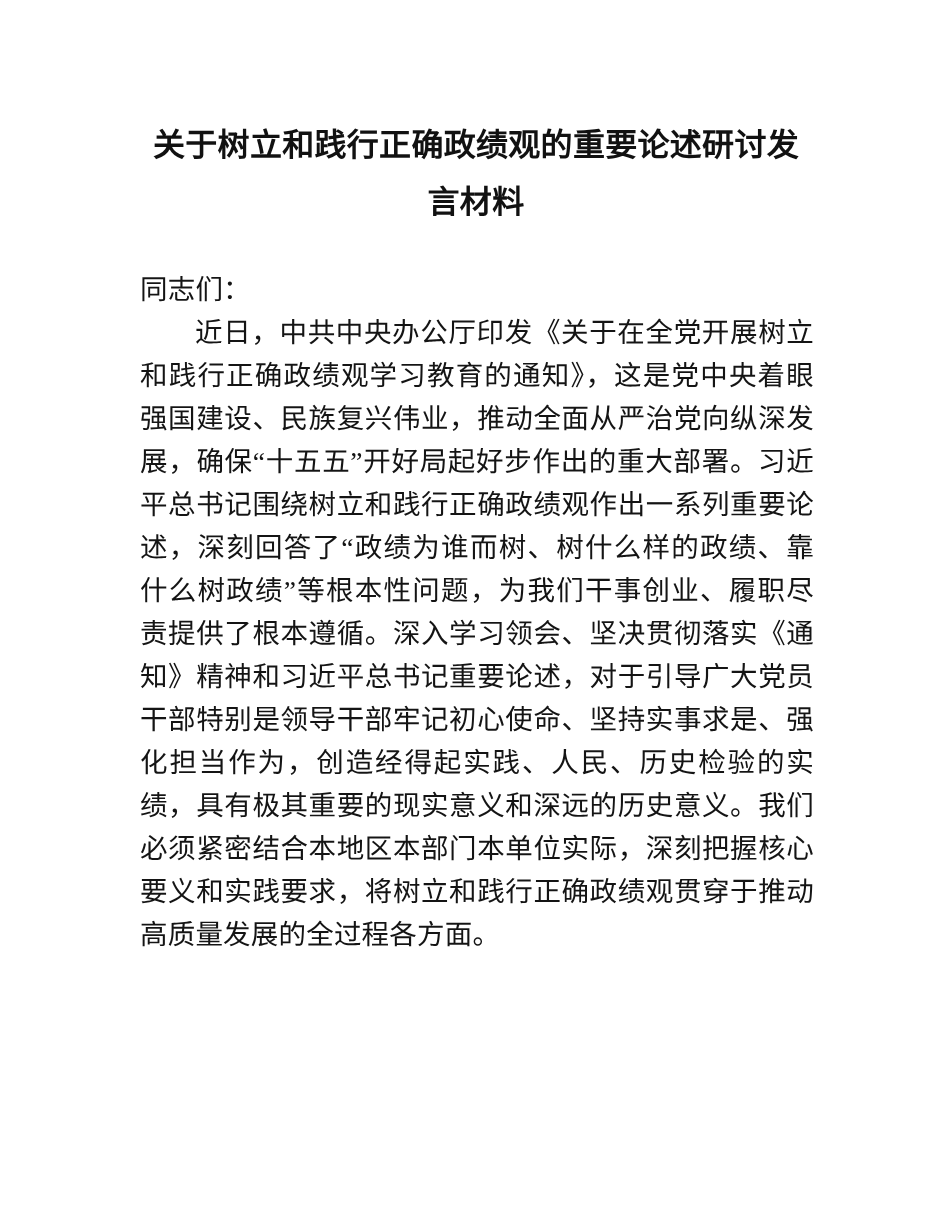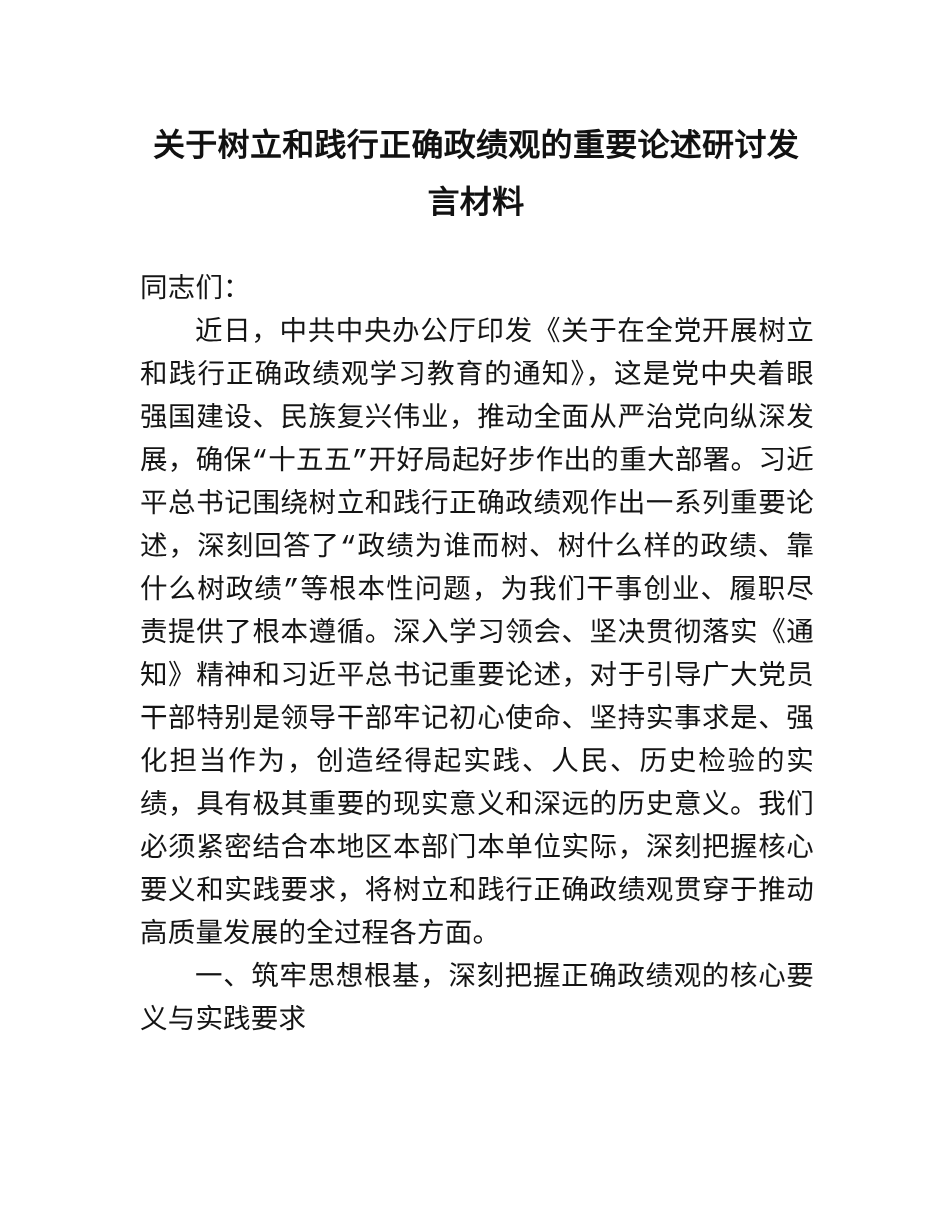--- a/index.html
+++ b/index.html
@@ -45,21 +45,21 @@
 
   
   .doc-body {
     position: absolute;
     left: 140px;
     top: 268px;
     width: 674px;
   }
 
   .para {
-    font-family: Liberation Mono, monospace;
+    font-family: Liberation Serif, serif;
     font-size: 27.5px;
     line-height: 43px;
     color: #141414;
     text-align: justify;
     text-justify: inter-ideograph;
     word-break: break-all;
     margin: 0;
     letter-spacing: 0.2px;
   }
 
@@ -77,18 +77,17 @@
 <div class="page">
 
   <h1 class="doc-title">关于树立和践行正确政绩观的重要论述研讨发言材料</h1>
 
   <div class="doc-body">
 
     <p class="para salutation">同志们：</p>
 
     <p class="para indent">近日，中共中央办公厅印发《关于在全党开展树立和践行正确政绩观学习教育的通知》，这是党中央着眼强国建设、民族复兴伟业，推动全面从严治党向纵深发展，确保“十五五”开好局起好步作出的重大部署。习近平总书记围绕树立和践行正确政绩观作出一系列重要论述，深刻回答了“政绩为谁而树、树什么样的政绩、靠什么树政绩”等根本性问题，为我们干事创业、履职尽责提供了根本遵循。深入学习领会、坚决贯彻落实《通知》精神和习近平总书记重要论述，对于引导广大党员干部特别是领导干部牢记初心使命、坚持实事求是、强化担当作为，创造经得起实践、人民、历史检验的实绩，具有极其重要的现实意义和深远的历史意义。我们必须紧密结合本地区本部门本单位实际，深刻把握核心要义和实践要求，将树立和践行正确政绩观贯穿于推动高质量发展的全过程各方面。</p>
 
-    <p class="para indent">一、筑牢思想根基，深刻把握正确政绩观的核心要义与实践要求</p>
 
 
   </div>
 
 </div>
 
 </body></html>

